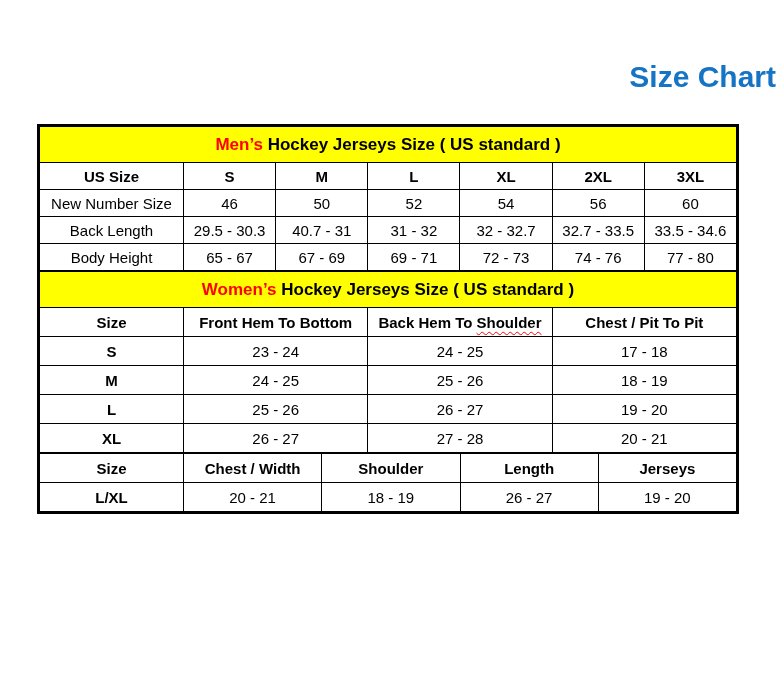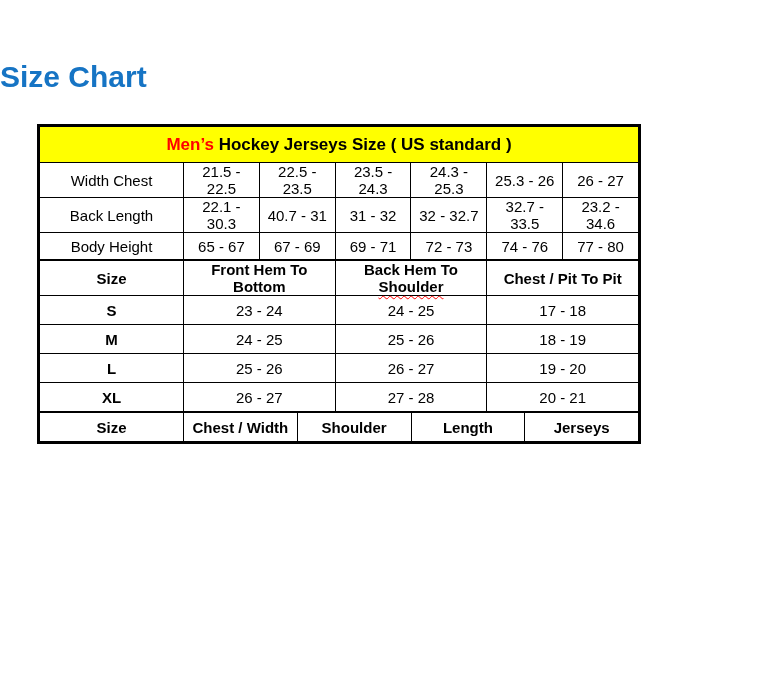--- a/index.html
+++ b/index.html
@@ -10,26 +10,26 @@
   }
   *{box-sizing:border-box;}
   html,body{margin:0;padding:0;}
   body{
     width:776px;height:692px;overflow:hidden;
     background:#ffffff;color:var(--text-black);
     font-family:"Liberation Sans",sans-serif;
   }
   .page-title{
     margin:56px 0 0 0;
-    text-align:left;
+    text-align:right;
     font-size:30px;line-height:42px;font-weight:bold;
     color:var(--title-blue);
   }
   .chart-wrap{
-    width:604px;
+    width:702px;
     margin:26px 0 0 37px;
     border:2px solid #000;
   }
   table{
     width:100%;
     border-collapse:collapse;
     table-layout:fixed;
   }
   col.label-col{width:144px;}
   th,td{
@@ -79,36 +79,45 @@
         <col>
         <col>
         <col>
         <col>
       </colgroup>
     <tbody>
       <tr>
         <td class="band" colspan="7"><span class="accent">Men’s</span> <span>Hockey Jerseys Size ( US standard )</span></td>
       </tr>
       <tr>
-        <td class="row-label-light">Width Chest</td>
-        <td>21.5 - 22.5</td>
-        <td>22.5 - 23.5</td>
-        <td>23.5 - 24.3</td>
-        <td>24.3 - 25.3</td>
-        <td>25.3 - 26</td>
-        <td>26 - 27</td>
+        <th>US Size</th>
+        <th>S</th>
+        <th>M</th>
+        <th>L</th>
+        <th>XL</th>
+        <th>2XL</th>
+        <th>3XL</th>
+      </tr>
+      <tr>
+        <td class="row-label-light">New Number Size</td>
+        <td>46</td>
+        <td>50</td>
+        <td>52</td>
+        <td>54</td>
+        <td>56</td>
+        <td>60</td>
       </tr>
       <tr>
         <td class="row-label-light">Back Length</td>
-        <td>22.1 - 30.3</td>
+        <td>29.5 - 30.3</td>
         <td>40.7 - 31</td>
         <td>31 - 32</td>
         <td>32 - 32.7</td>
         <td>32.7 - 33.5</td>
-        <td>23.2 - 34.6</td>
+        <td>33.5 - 34.6</td>
       </tr>
       <tr>
         <td class="row-label-light">Body Height</td>
         <td>65 - 67</td>
         <td>67 - 69</td>
         <td>69 - 71</td>
         <td>72 - 73</td>
         <td>74 - 76</td>
         <td>77 - 80</td>
       </tr>
@@ -116,20 +125,23 @@
   </table>
 
   <table class="womens-table">
     <colgroup>
         <col class="label-col">
         <col>
         <col>
         <col>
       </colgroup>
     <tbody>
+      <tr>
+        <td class="band" colspan="4"><span class="accent">Women’s</span> <span>Hockey Jerseys Size ( US standard )</span></td>
+      </tr>
       <tr>
         <th>Size</th>
         <th>Front Hem To Bottom</th>
         <th><span>Back Hem To</span> <span class="misspell">Shoulder</span></th>
         <th>Chest / Pit To Pit</th>
       </tr>
       <tr>
         <th>S</th>
         <td>23 - 24</td>
         <td>24 - 25</td>
@@ -165,16 +177,23 @@
         <col>
       </colgroup>
     <tbody>
       <tr>
         <th>Size</th>
         <th>Chest / Width</th>
         <th>Shoulder</th>
         <th>Length</th>
         <th>Jerseys</th>
       </tr>
+      <tr>
+        <th>L/XL</th>
+        <td>20 - 21</td>
+        <td>18 - 19</td>
+        <td>26 - 27</td>
+        <td>19 - 20</td>
+      </tr>
     </tbody>
   </table>
 
 </div>
 
 </body></html>

